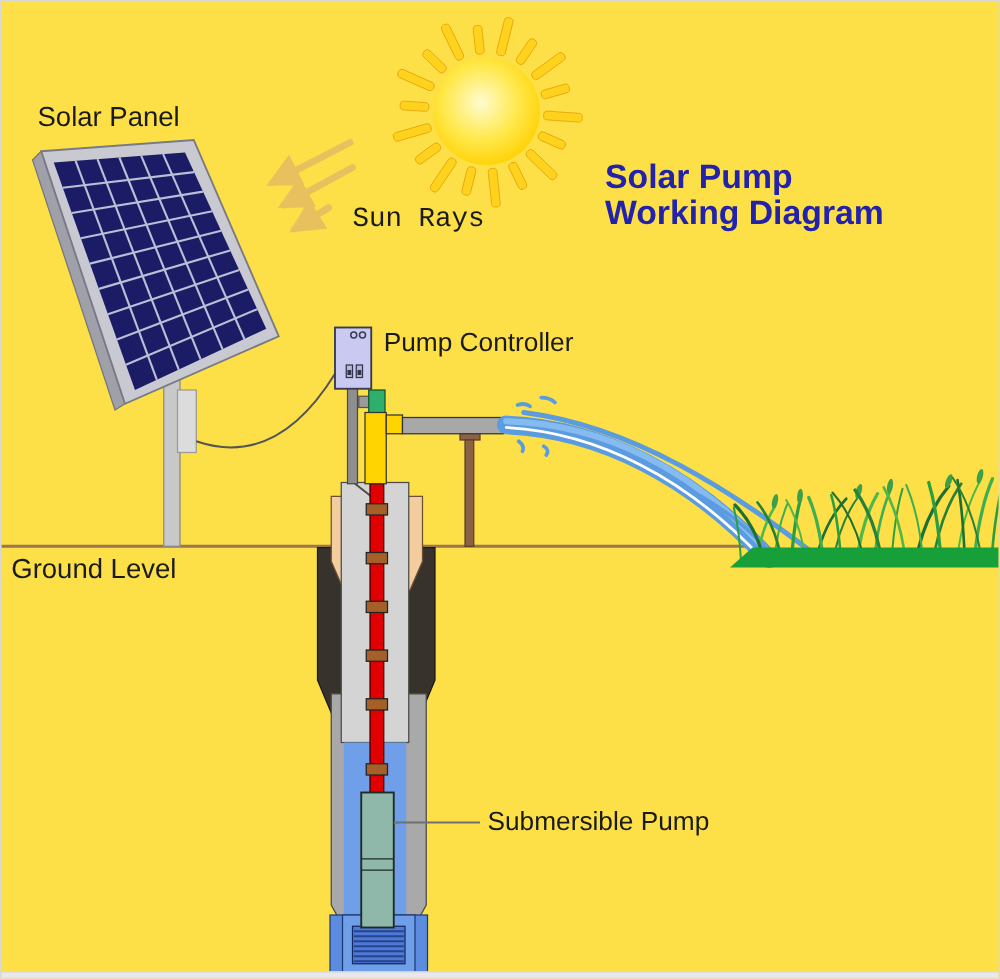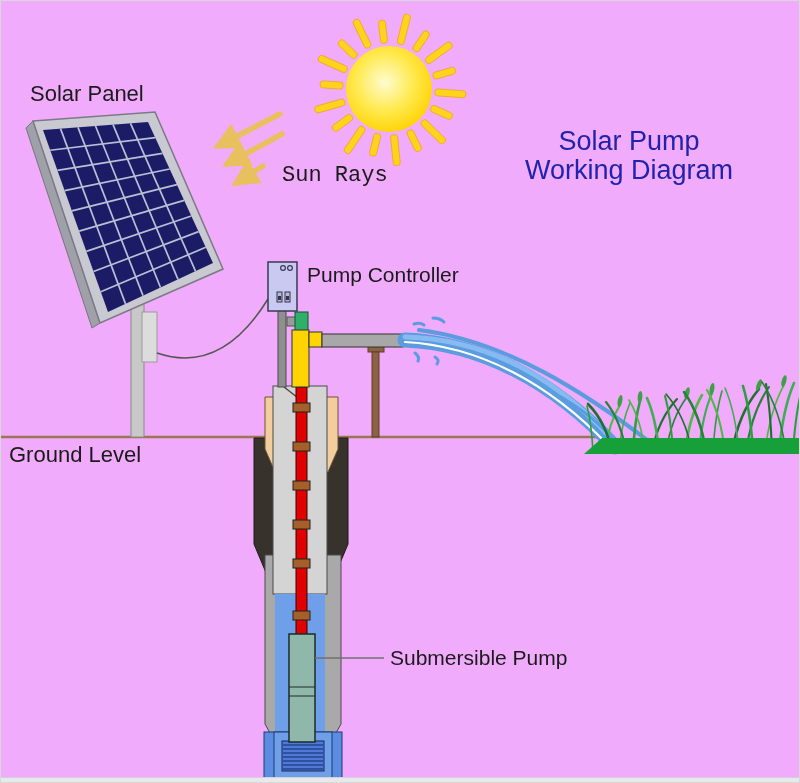--- a/index.html
+++ b/index.html
@@ -1,30 +1,30 @@
 <!DOCTYPE html>
 <html><head>
 <meta charset="utf-8">
 <style>
   html,body{margin:0;padding:0;background:#fff;}
   #stage{
     position:relative; width:798px; height:781px;
-    border:1px solid #d8d8d8; background:#f0abfc;
+    border:1px solid #d8d8d8; background:#fde047;
     overflow:hidden; font-family:"Liberation Sans", sans-serif;
   }
   #art{position:absolute;left:0;top:0;}
   .lbl{position:absolute;color:#1a1a1a;white-space:nowrap;}
   #lbl-solar-panel{left:29px;top:80px;font-size:22px;}
   #lbl-sun-rays{left:281px;top:162px;font-size:22px;font-family:Liberation Mono, monospace;}
   #lbl-pump-controller{left:306px;top:262px;font-size:21px;}
   #lbl-ground-level{left:8px;top:441px;font-size:22px;}
   #lbl-submersible-pump{left:389px;top:645px;font-size:21px;}
   #diagram-title{
-    position:absolute;left:483px;top:126px;width:290px;text-align:center;
-    font-size:27px;font-weight:normal;color:#2222aa;line-height:29px;
+    position:absolute;left:483px;top:126px;width:290px;text-align:left;
+    font-size:27px;font-weight:bold;color:#2222aa;line-height:29px;
   }
   #diagram-title span{display:block;}
   #watermark{
     position:absolute;left:421px;top:722px;
     font-size:30px;font-weight:bold;color:#2222aa;
   }
   #bottom-strip{position:absolute;left:0;top:776px;width:798px;height:5px;
     background:#e9e9ed;border-top:1px solid #d2d2d8;}
 </style>
 </head>

